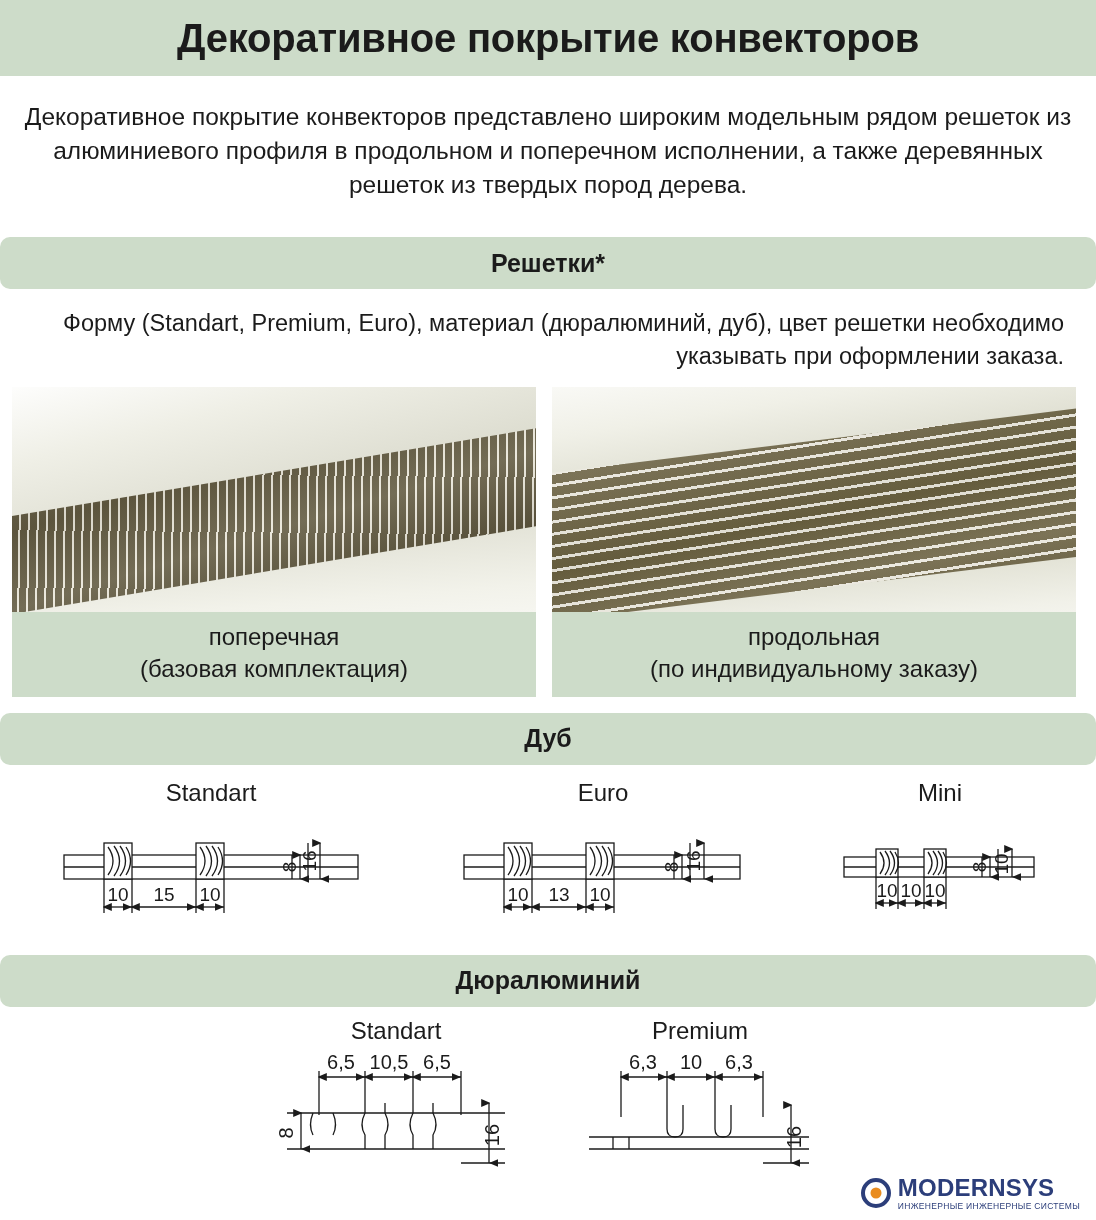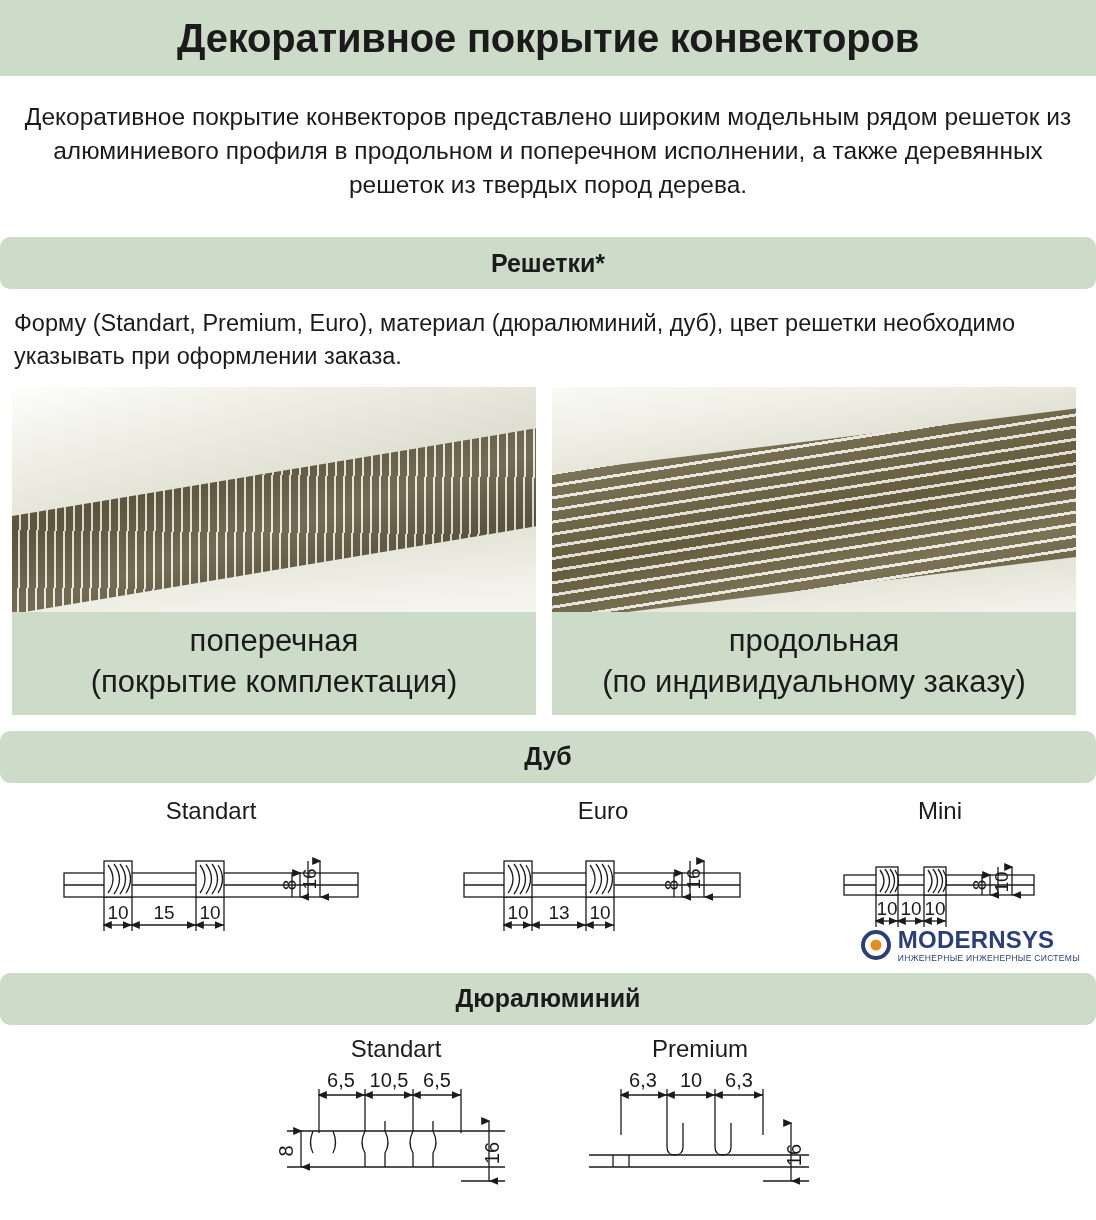--- a/index.html
+++ b/index.html
@@ -4,21 +4,21 @@
 <style>
   * { box-sizing: border-box; }
   html, body {
     margin: 0; padding: 0;
     width: 1096px; height: 1220px;
     background: #ffffff;
     font-family: "Liberation Sans", sans-serif;
     color: #1b1b1b;
     overflow: hidden;
   }
-  .page { position: relative; width: 1096px; height: 972px; }
+  .page { position: relative; width: 1096px; height: 1220px; }
 
   
   .title-band {
     background: #cddcc9;
     height: 76px;
     display: flex; align-items: center; justify-content: center;
   }
   .title-band h1 {
     margin: 0;
     font-size: 40px;
@@ -45,21 +45,21 @@
   }
   .band .band-label {
     font-size: 25px;
     font-weight: bold;
     color: #1b1b1b;
   }
 
   
   .grilles-note {
     padding: 18px 32px 14px 14px;
-    text-align: left;
+    text-align: right;
     font-size: 23.5px;
     line-height: 1.4;
     border-radius: 6px;
   }
   .photos {
     display: flex;
     gap: 16px;
     padding: 0 12px;
   }
   .photo-card {
@@ -113,21 +113,21 @@
   .photo.longitudinal::after {
     content: "";
     position: absolute; left: -8%; bottom: -30%;
     width: 130%; height: 42%;
     background: linear-gradient(2deg, #ffffff 0%, #f1f1e9 60%, #e2e2d5 100%);
     transform: rotate(-7deg);
   }
   .photo-caption {
     padding: 9px 6px 4px 6px;
     text-align: center;
-    font-size: 31px;
+    font-size: 24px;
     line-height: 1.32;
     color: #1b1b1b;
   }
 
   
   .oak-row {
     display: flex;
     justify-content: space-around;
     align-items: flex-start;
     padding: 14px 10px 10px 10px;
@@ -203,21 +203,21 @@
   </div>
 
   <div class="grilles-note">Форму (Standart, Premium, Euro), материал (дюралюминий, дуб), цвет решетки необходимо указывать при оформлении заказа.</div>
 
   <div class="photos">
 
     <div class="photo-card">
       <div class="photo transverse"></div>
       <div class="photo-caption">
         <div>поперечная</div>
-        <div>(покрытие  комплектация)</div>
+        <div>(базовая  комплектация)</div>
       </div>
     </div>
 
     <div class="photo-card">
       <div class="photo longitudinal"></div>
       <div class="photo-caption">
         <div>продольная</div>
         <div>(по индивидуальному заказу)</div>
       </div>
     </div>

